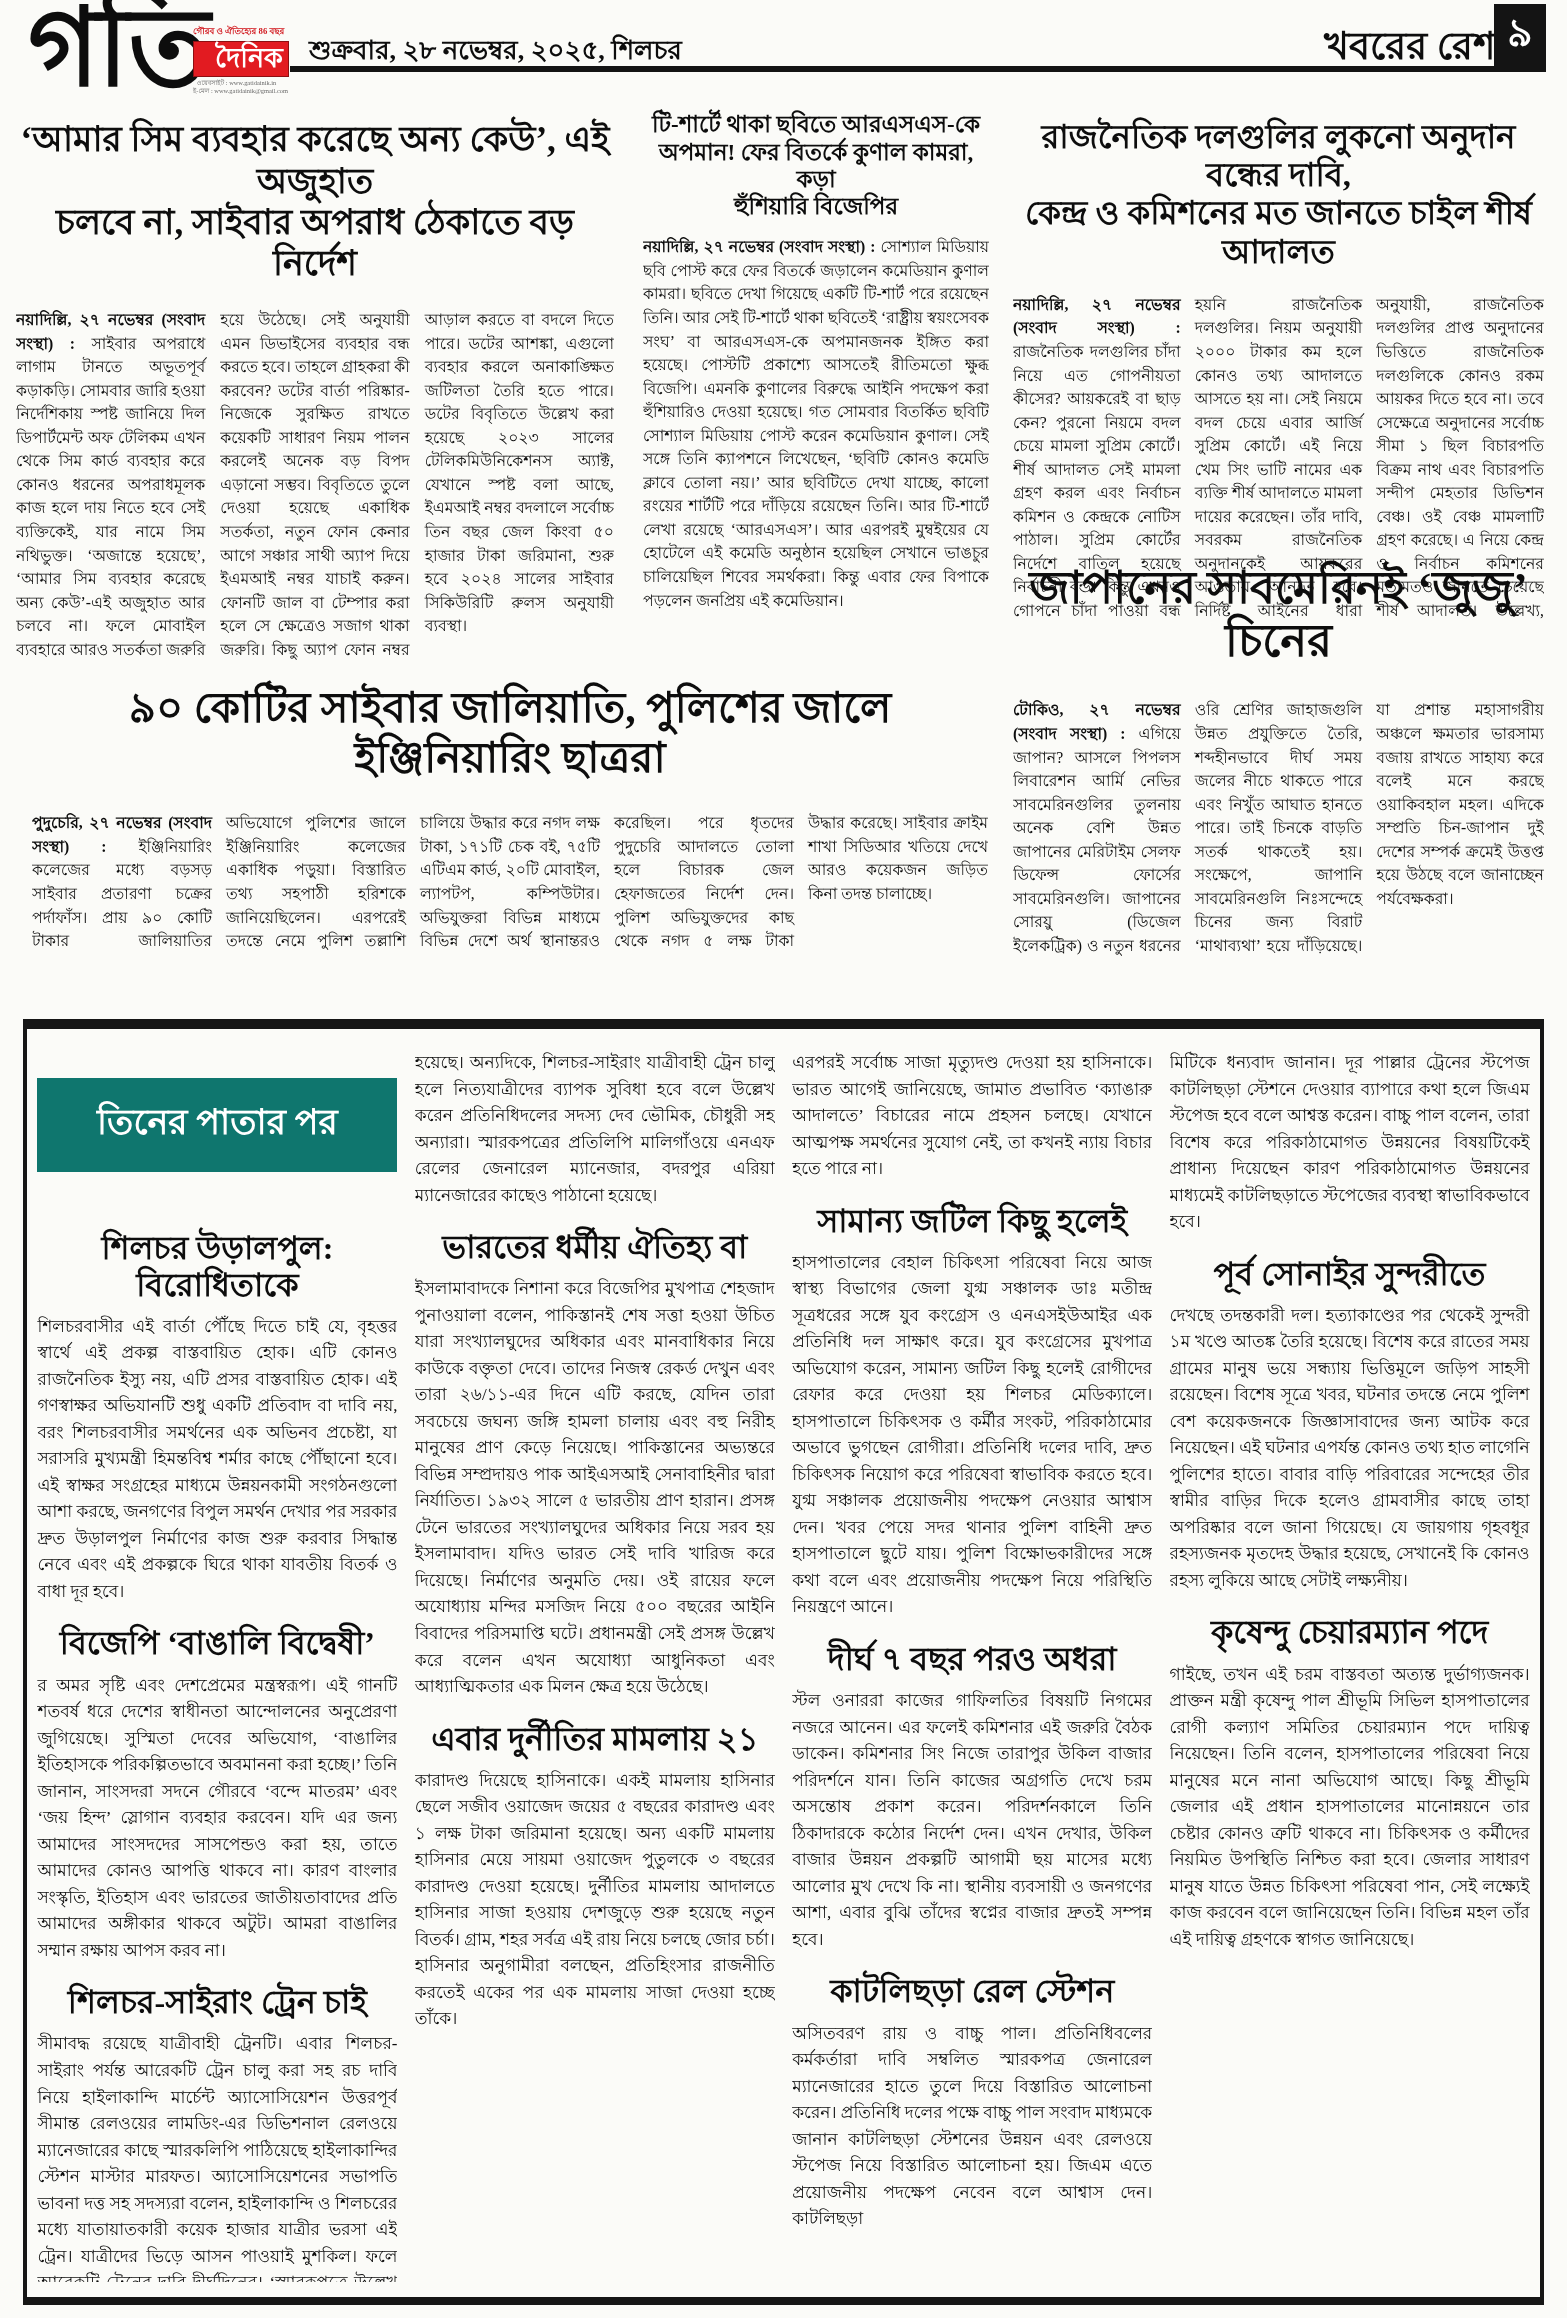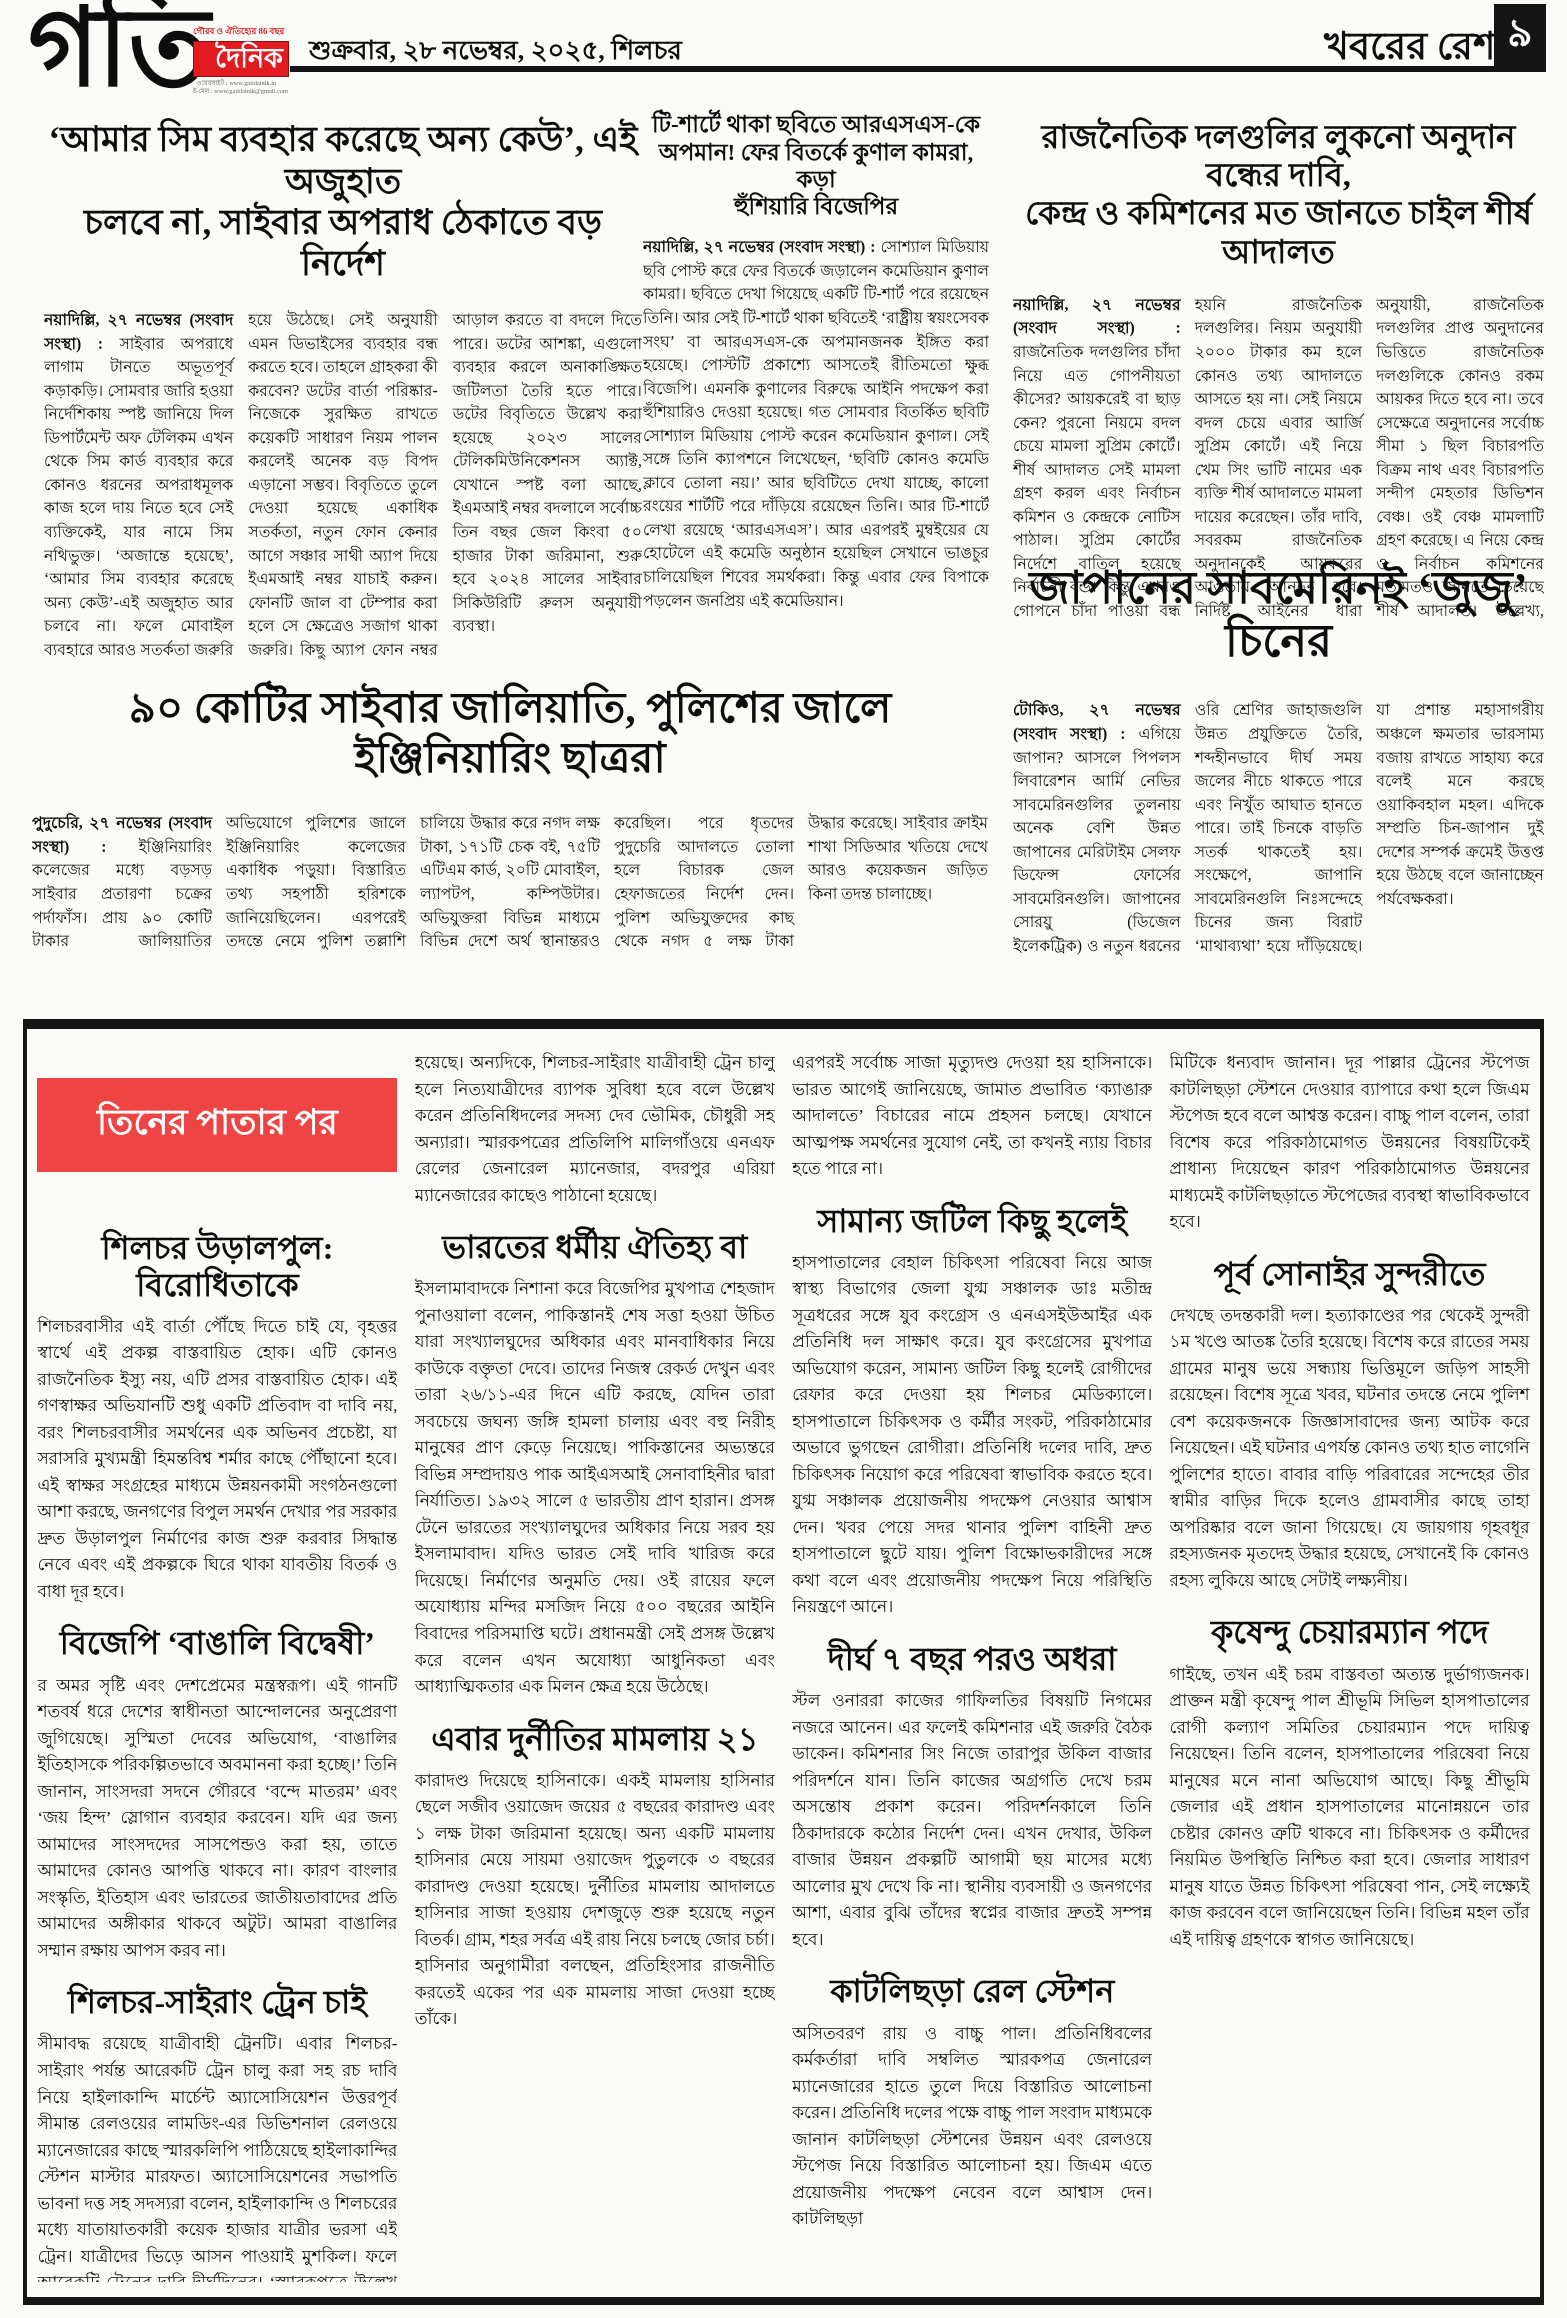--- a/index.html
+++ b/index.html
@@ -22,41 +22,41 @@
   .page-box{left:1494px;top:3.5px;width:52px;height:62px;background:#141414;color:#fff;
     display:flex;align-items:center;justify-content:center;font-size:39px;font-weight:700;}
   .header-rule{left:290px;top:66px;width:1256px;height:6.4px;background:#141414;}
   
   .headline{font-weight:700;text-align:center;line-height:1.18;}
   .hl-line{display:block;}
   .body-text{text-align:justify;font-size:15.7px;line-height:1.5;overflow:hidden;}
   .body-text p{margin:0;}
   .byline{font-weight:700;}
   
-  .art-sim{left:44px;top:96px;width:598px;}
+  .art-sim{left:16px;top:96px;width:598px;}
   .art-sim .headline{font-size:35px;}
   .art-sim .body-text{margin-top:12.8px;column-count:3;column-gap:15px;height:460px;}
   .art-kamra{left:643px;top:96px;width:346px;}
   .art-kamra .headline{font-size:23px;}
   .art-kamra .body-text{margin-top:12.8px;height:429px;}
   .art-court{left:1013px;top:96px;width:531px;}
   .art-court .headline{font-size:32.5px;}
   .art-court .body-text{margin-top:11.6px;column-count:3;column-gap:14px;height:340px;}
   .art-japan{left:1013px;top:532px;width:531px;}
   .art-japan .headline{font-size:45px;}
   .art-japan .body-text{margin-top:11.6px;column-count:3;column-gap:14px;height:355px;}
   .art-cyber{left:32px;top:656px;width:956px;}
   .art-cyber .headline{font-size:42px;}
   .art-cyber .body-text{margin-top:10.4px;column-count:5;column-gap:14px;height:232px;}
   
   .cont-box{left:23px;top:1019px;width:1521px;height:1286px;box-sizing:border-box;
     border:4.6px solid #161616;border-top-width:10.4px;border-bottom-width:8.1px;
     padding:15px 10.4px;display:flex;gap:17.4px;background:#fbfbf8;}
   .bcol{flex:1;overflow:hidden;}
-  .banner{background:#ef4444;color:#fff;font-size:35px;font-weight:700;text-align:center;
+  .banner{background:#0f766e;color:#fff;font-size:35px;font-weight:700;text-align:center;
     padding:17.4px 0;margin:34px 0 58px;}
   .sub-hl{font-size:32px;font-weight:700;text-align:center;line-height:1.15;margin:20px 0 10.4px;}
   .bcol .body-text{font-size:17px;line-height:1.56;}
   .first-seg{margin-top:6px;}
 </style>
 </head>
 <body>
 
 <header>
   <div class="abs logo-gati">গতি</div>

